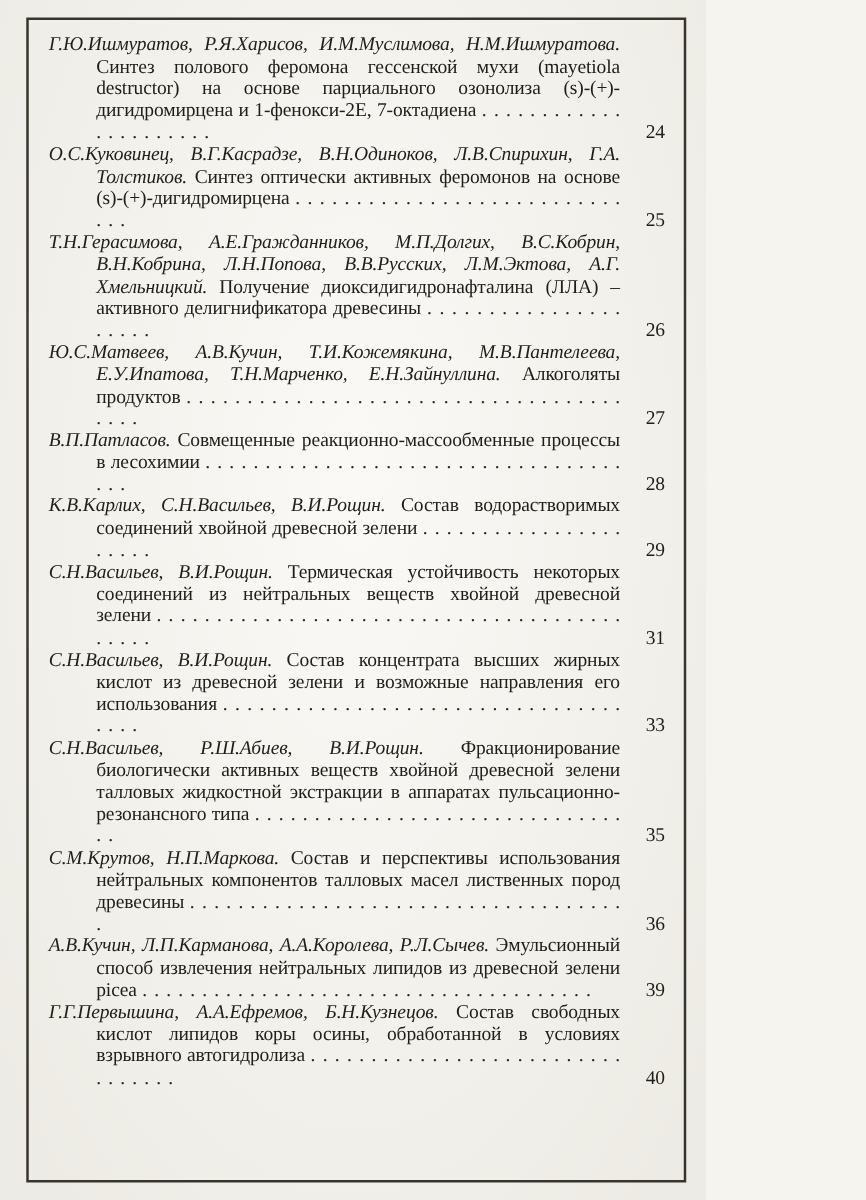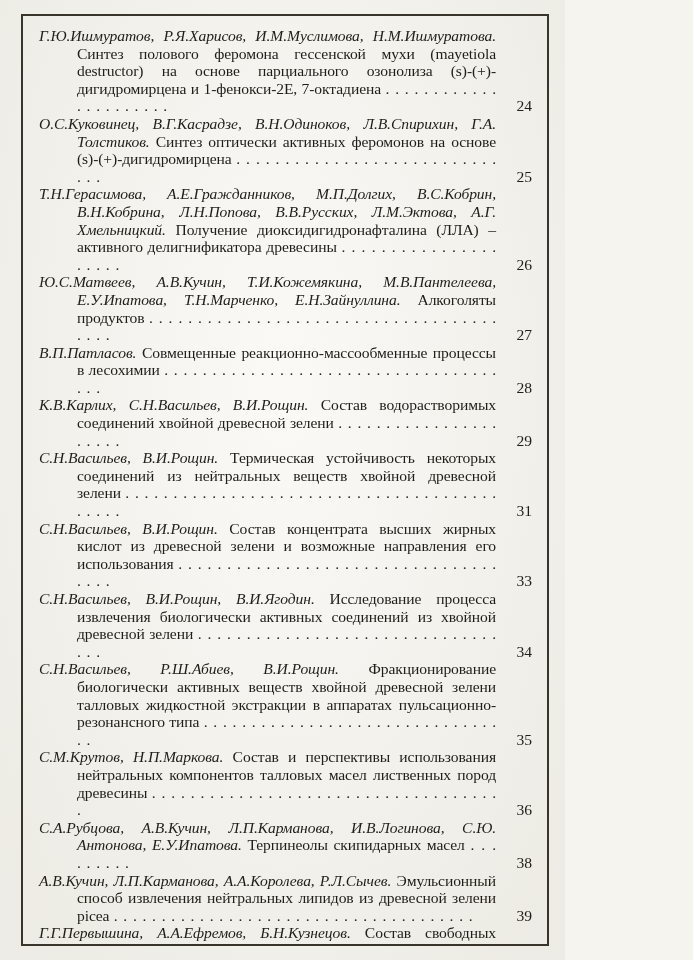--- a/index.html
+++ b/index.html
@@ -98,40 +98,32 @@
     <span class="title">Термическая устойчивость некоторых соединений из нейтральных веществ хвойной древесной зелени</span>
     <span class="dots">. . . . . . . . . . . . . . . . . . . . . . . . . . . . . . . . . . . . . . . . . . . .</span>
     <span class="pagenum">31</span></p>
 
 
   <p class="entry"><span class="authors">С.Н.Васильев, В.И.Рощин.</span>
     <span class="title">Состав концентрата высших жирных кислот из древесной зелени и возможные направления его использования</span>
     <span class="dots">. . . . . . . . . . . . . . . . . . . . . . . . . . . . . . . . . . . . .</span>
     <span class="pagenum">33</span></p>
 
-  <p class="entry"><span class="authors">С.Н.Васильев, В.И.Рощин, В.И.Ягодин.</span>
-    <span class="title">Исследование процесса извлечения биологически активных соединений из хвойной древесной зелени</span>
-    <span class="dots">. . . . . . . . . . . . . . . . . . . . . . . . . . . . . . . . . .</span>
-    <span class="pagenum">34</span></p>
 
   <p class="entry"><span class="authors">С.Н.Васильев, Р.Ш.Абиев, В.И.Рощин.</span>
     <span class="title">Фракционирование биологически активных веществ хвойной древесной зелени талловых жидкостной экстракции в аппаратах пульсационно-резонансного типа</span>
     <span class="dots">. . . . . . . . . . . . . . . . . . . . . . . . . . . . . . . . .</span>
     <span class="pagenum">35</span></p>
 
   <p class="entry"><span class="authors">С.М.Крутов, Н.П.Маркова.</span>
     <span class="title">Состав и перспективы использования нейтральных компонентов талловых масел лиственных пород древесины</span>
     <span class="dots">. . . . . . . . . . . . . . . . . . . . . . . . . . . . . . . . . . . . .</span>
     <span class="pagenum">36</span></p>
 
 
-  <p class="entry"><span class="authors">С.А.Рубцова, А.В.Кучин, Л.П.Карманова, И.В.Логинова, С.Ю. Антонова, Е.У.Ипатова.</span>
-    <span class="title">Терпинеолы скипидарных масел</span>
-    <span class="dots">. . . . . . . . .</span>
-    <span class="pagenum">38</span></p>
 
   <p class="entry"><span class="authors">А.В.Кучин, Л.П.Карманова, А.А.Королева, Р.Л.Сычев.</span>
     <span class="title">Эмульсионный способ извлечения нейтральных липидов из древесной зелени picea</span>
     <span class="dots">. . . . . . . . . . . . . . . . . . . . . . . . . . . . . . . . . . . . . .</span>
     <span class="pagenum">39</span></p>
 
   <p class="entry"><span class="authors">Г.Г.Первышина, А.А.Ефремов, Б.Н.Кузнецов.</span>
     <span class="title">Состав свободных кислот липидов коры осины, обработанной в условиях взрывного автогидролиза</span>
     <span class="dots">. . . . . . . . . . . . . . . . . . . . . . . . . . . . . . . . .</span>
     <span class="pagenum">40</span></p>

